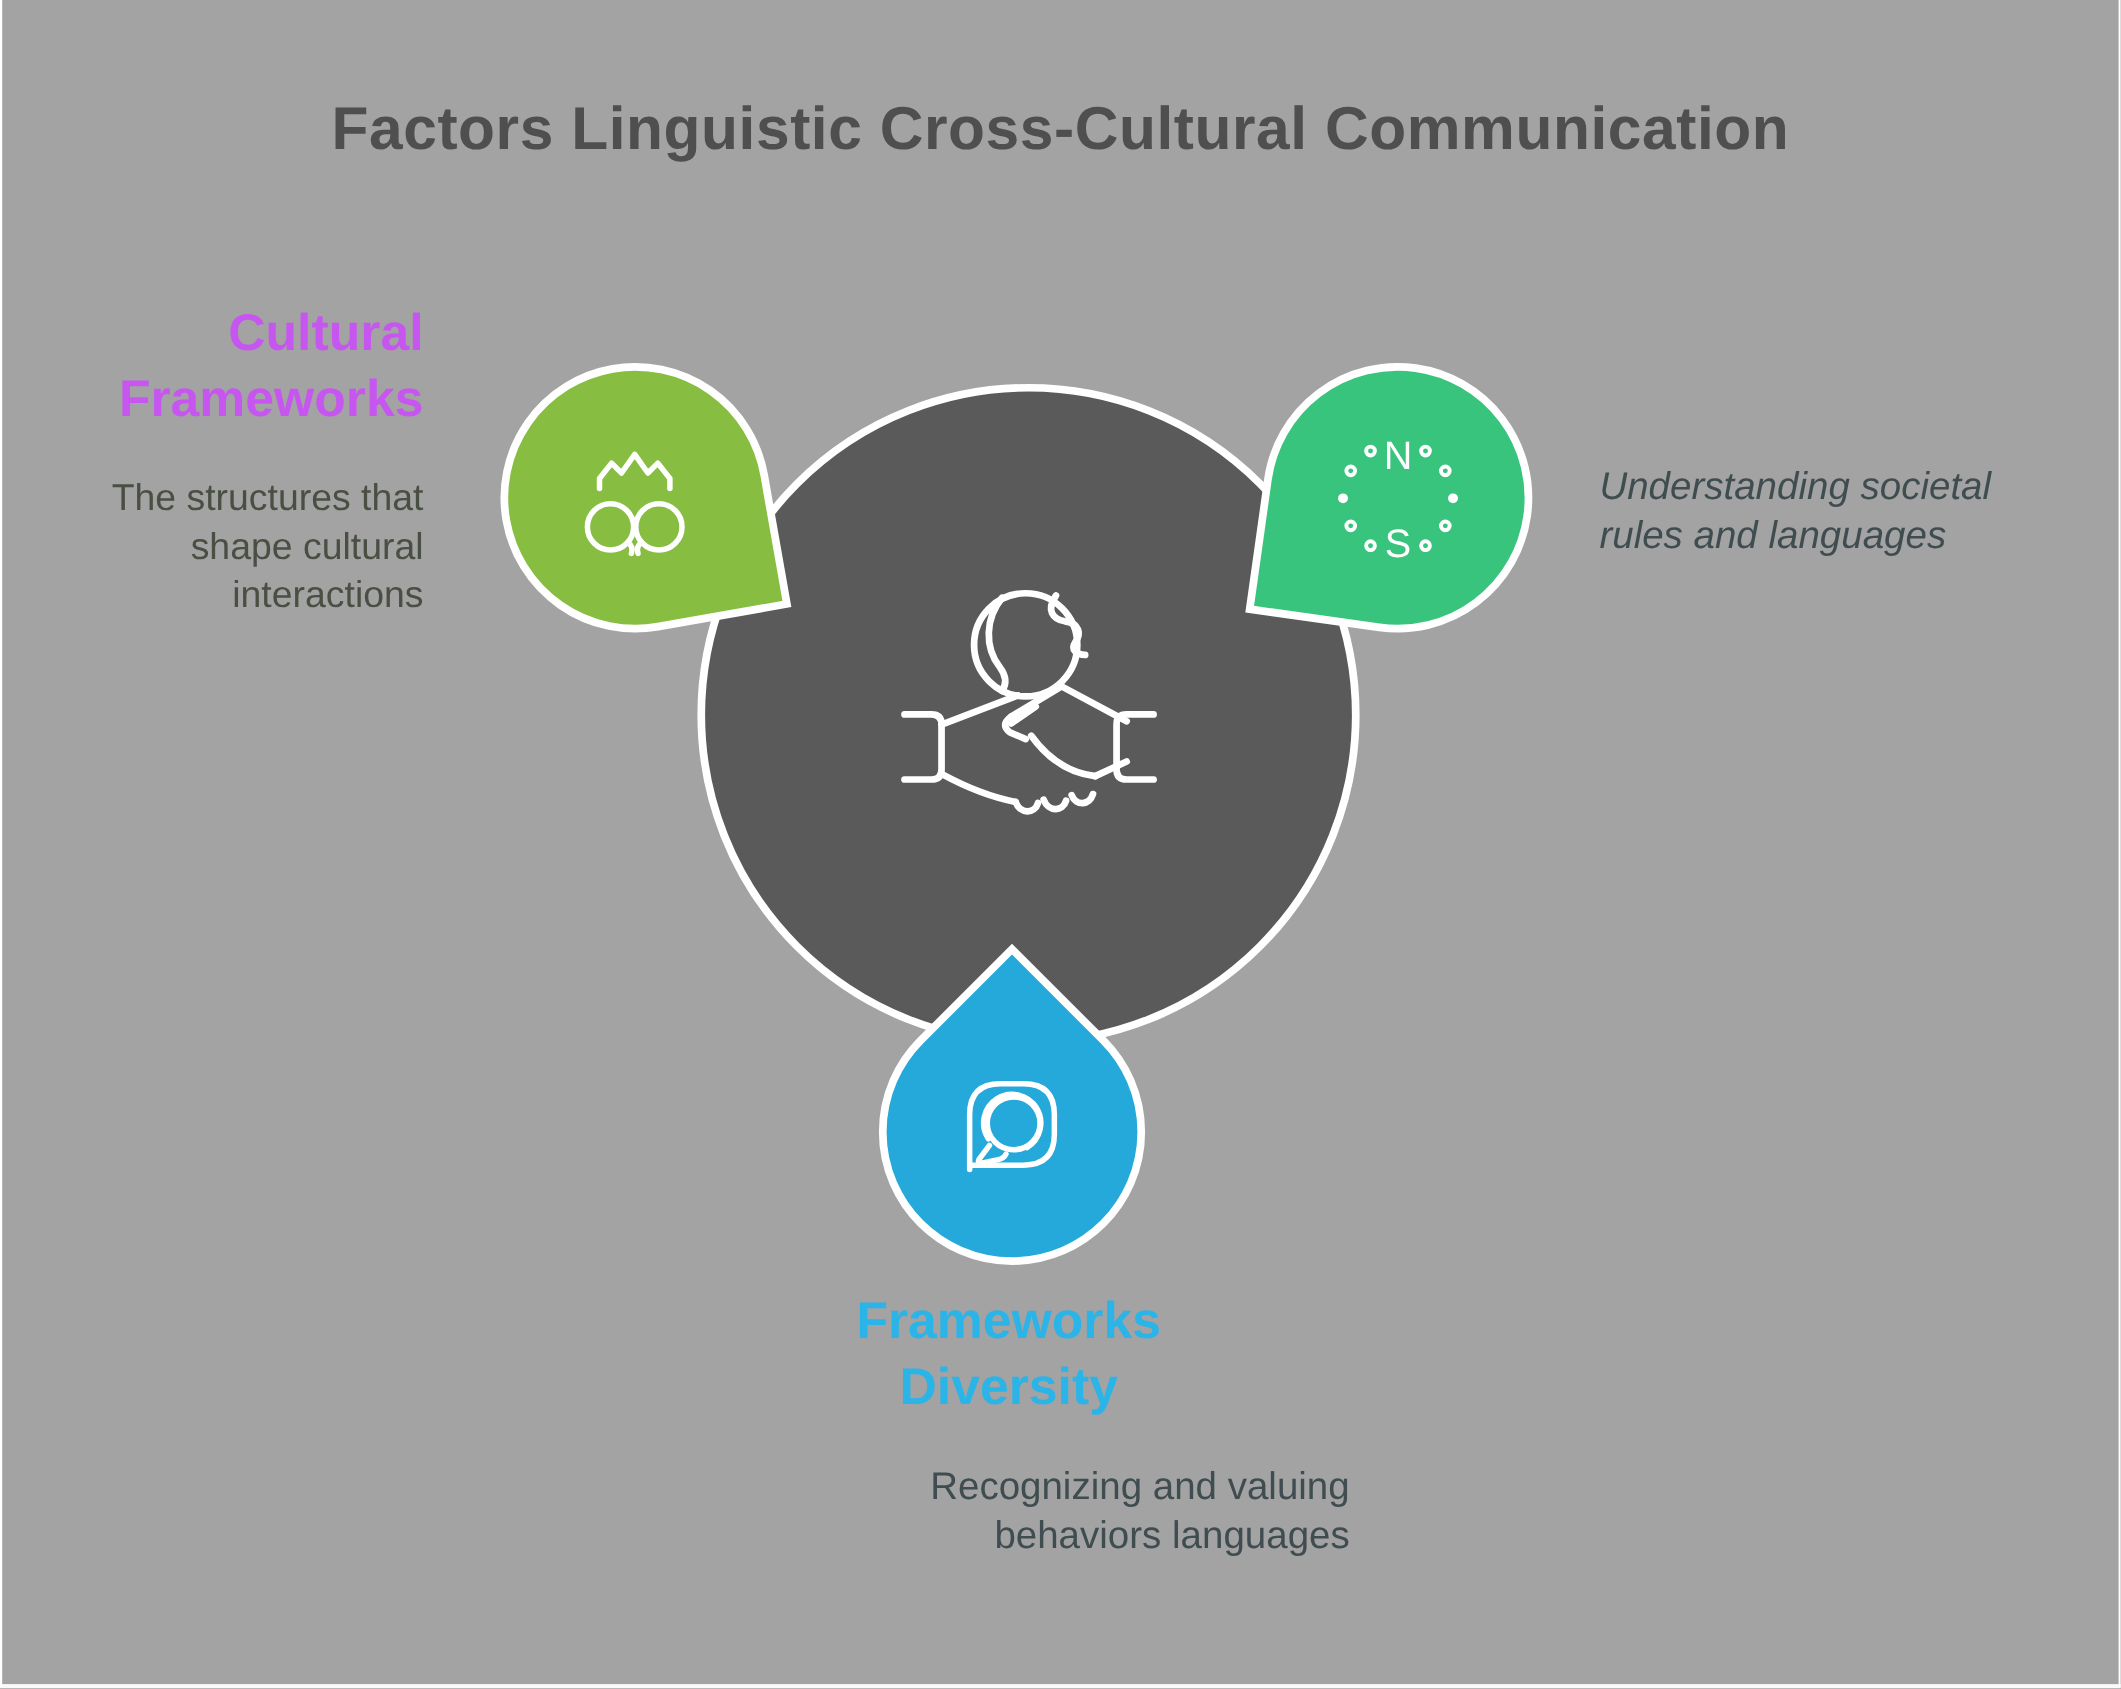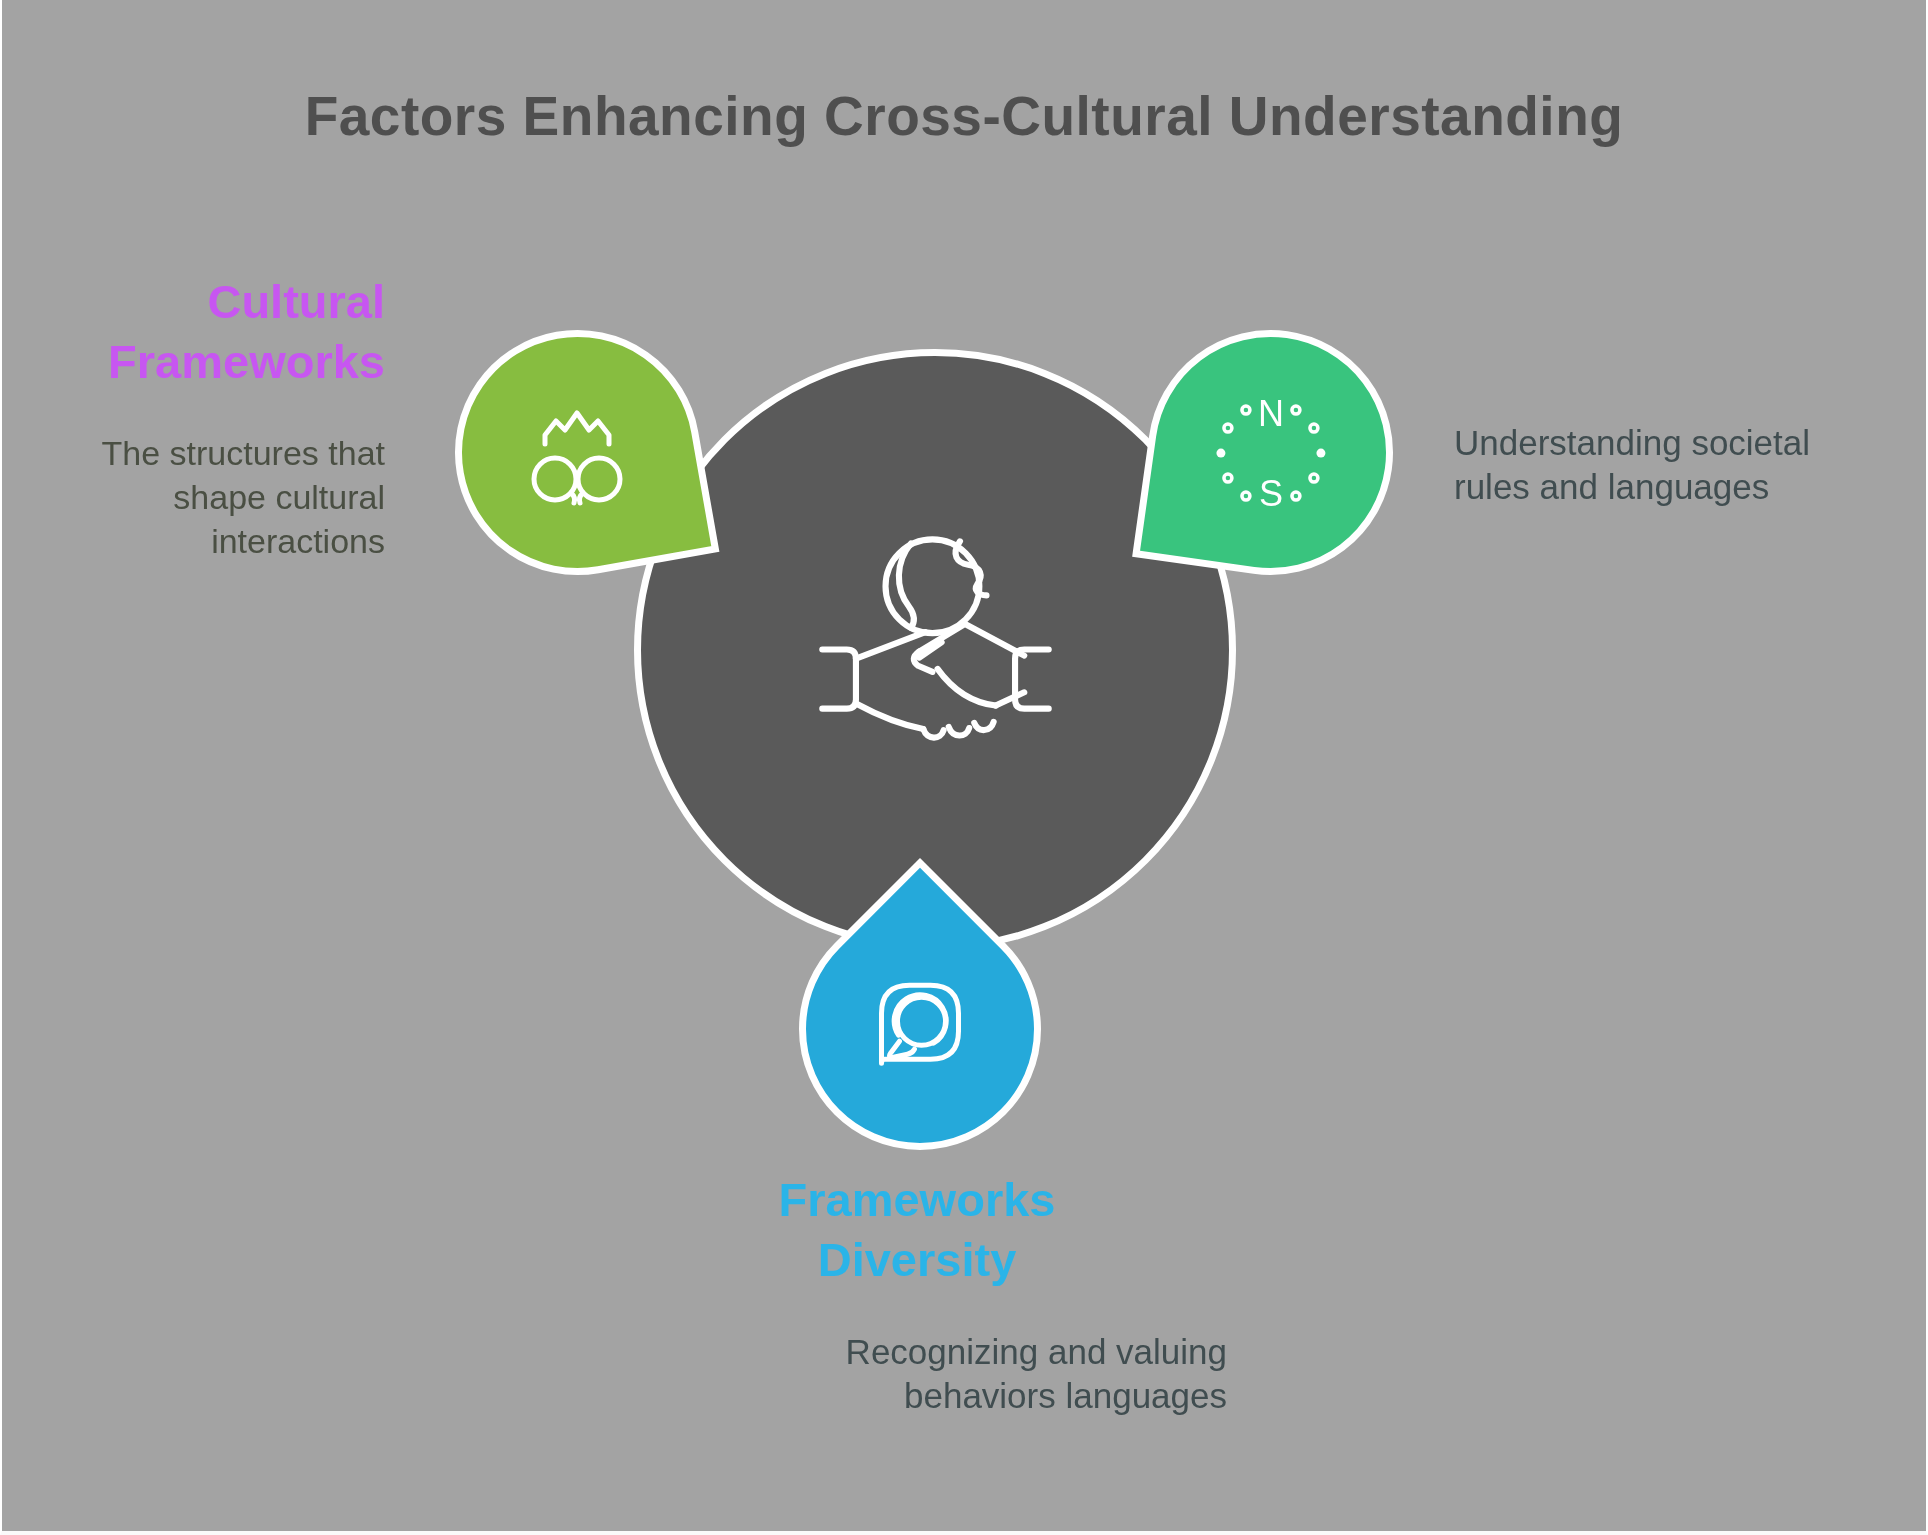--- a/index.html
+++ b/index.html
@@ -36,31 +36,31 @@
     left:797px;top:908px;width:242px;height:242px;background:#25a9da;
     border-radius:0 50% 50% 50%;transform:rotate(45deg);
   }
   .bubble.diversity svg{transform:rotate(-45deg);}
   
   .heading{position:absolute;font-weight:bold;font-size:47px;line-height:60px;margin:0;}
   .desc{position:absolute;font-size:34px;line-height:44px;}
   .frameworks-heading{top:272px;right:1541px;width:440px;text-align:right;color:#c756f1;}
   .frameworks-desc{top:431px;right:1541px;width:440px;text-align:right;color:#4a4f43;}
   .norms-heading{top:330px;left:1452px;width:460px;text-align:left;color:#3ed98b;}
-  .norms-desc{top:421px;left:1452px;width:460px;text-align:left;font-size:35px;color:#404d50;}
+  .norms-desc{top:421px;left:1452px;width:460px;text-align:left;font-size:35px;color:#404d50;font-style:italic;}
   .diversity-heading{top:1170px;left:655px;width:520px;text-align:center;color:#2ab4e8;}
   .diversity-desc{top:1330px;left:605px;width:620px;text-align:right;font-size:35px;color:#404d50;}
   .icon-stroke{fill:none;stroke:#fff;stroke-linecap:round;stroke-linejoin:round;}
 </style>
 </head>
 <body>
 
 <div class="canvas">
 
-  <h1 class="title">Factors Enhancing Cross-Cultural Understanding</h1>
+  <h1 class="title">Factors Linguistic Cross-Cultural Communication</h1>
 
   <div class="hub">
     <svg width="255" height="255" viewBox="0 0 250 250">
       <g class="icon-stroke" stroke-width="6">
         <circle cx="122" cy="62" r="46"></circle>
         <path d="M101,20 C86,38 85,64 99,82 c6,8 6,15 2,21"></path>
         <path d="M149,18 c-9,13 -3,21 8,23 c13,2 15,11 9,19 c-4,6 1,11 9,11"></path>
         <path d="M14,124 h24 q9,0 9,9 v40 q0,9 -9,9 h-24"></path>
         <path d="M236,124 h-24 q-9,0 -9,9 v40 q0,9 9,9 h24"></path>
         <path d="M212,130 L154,99 L109,126"></path>

